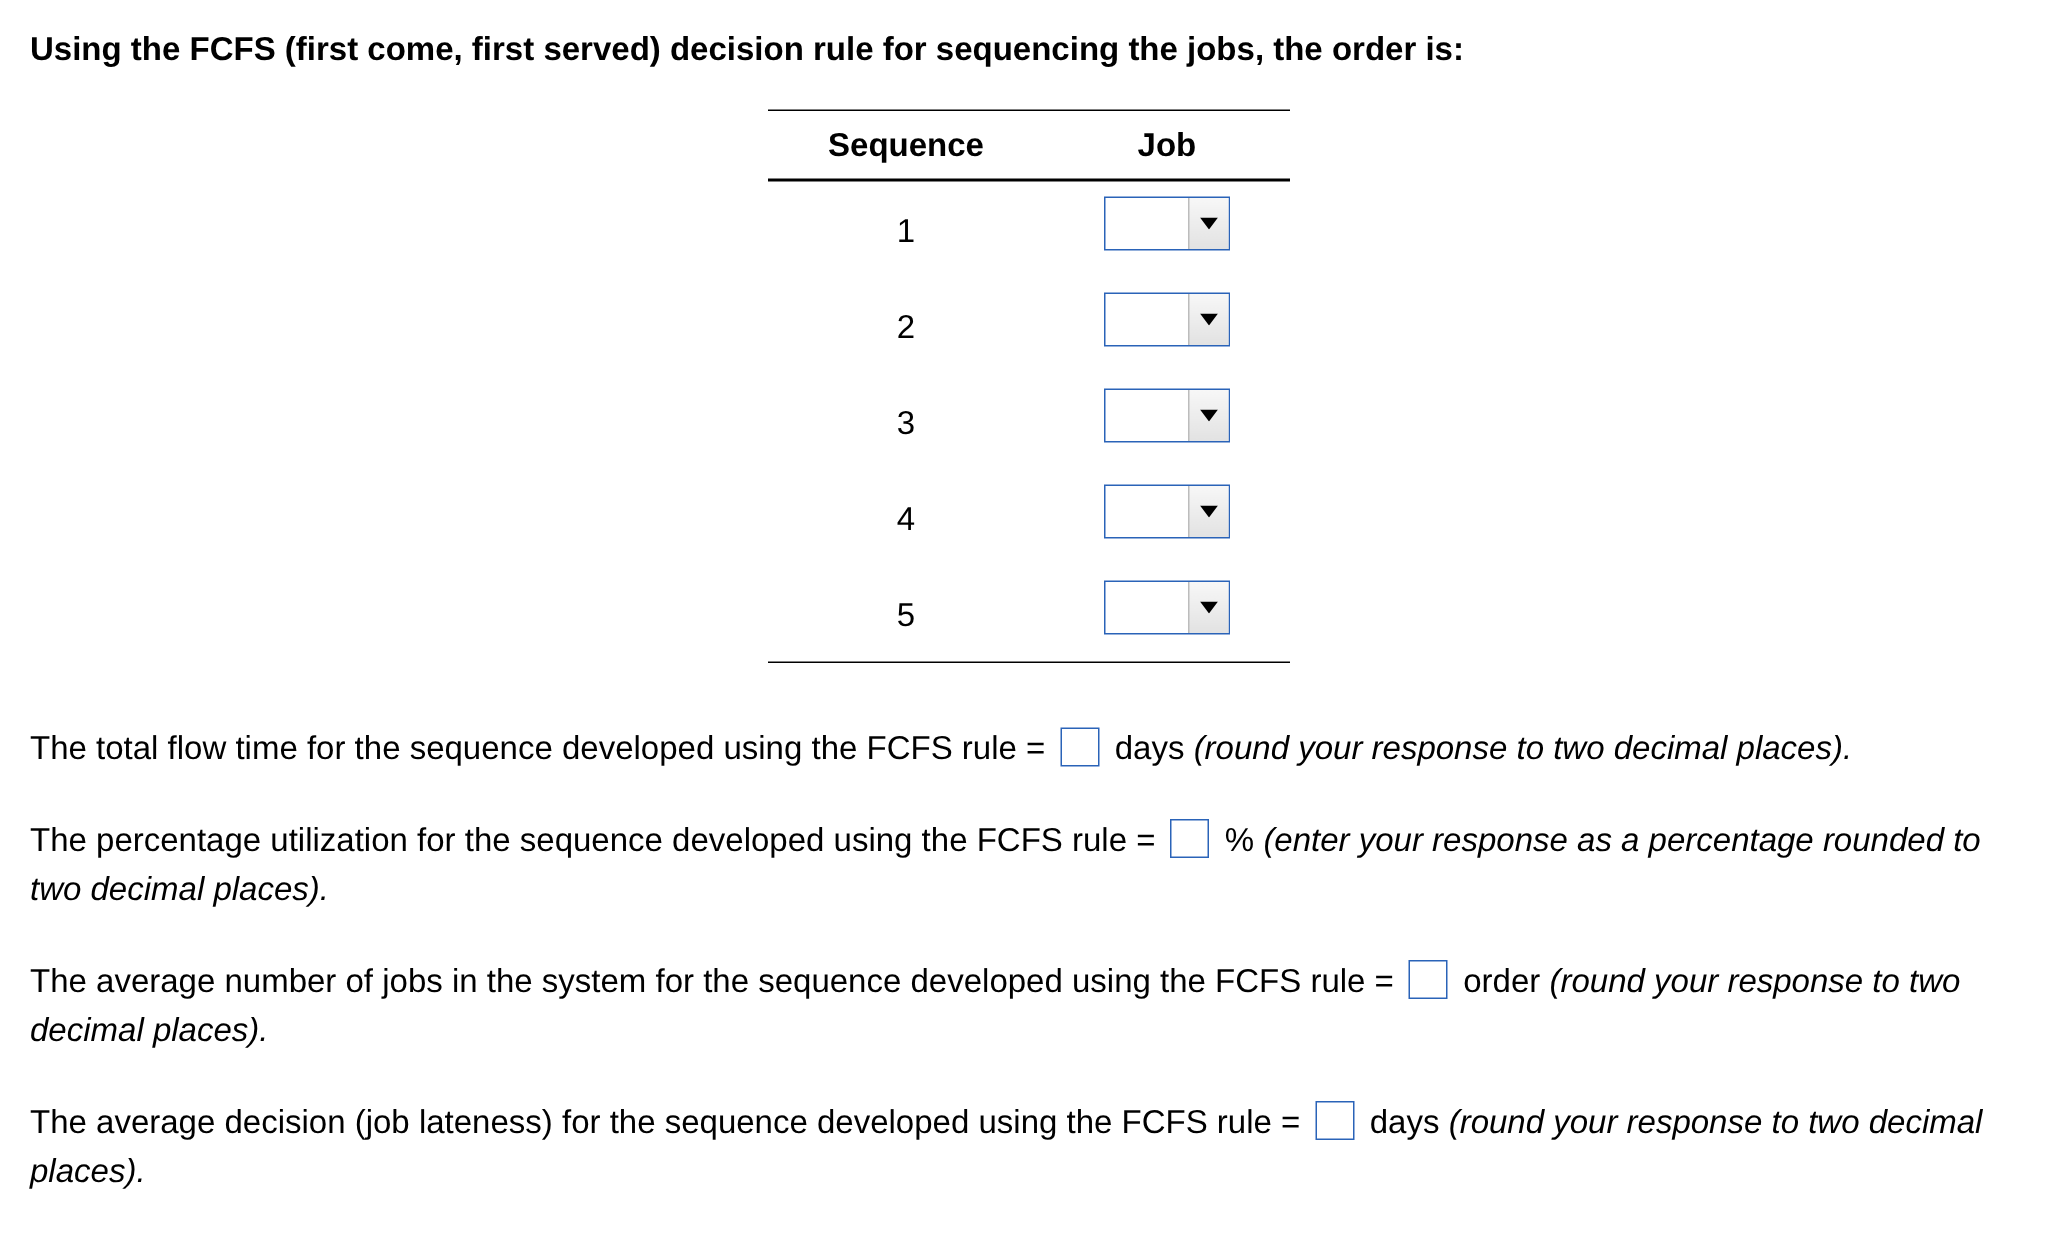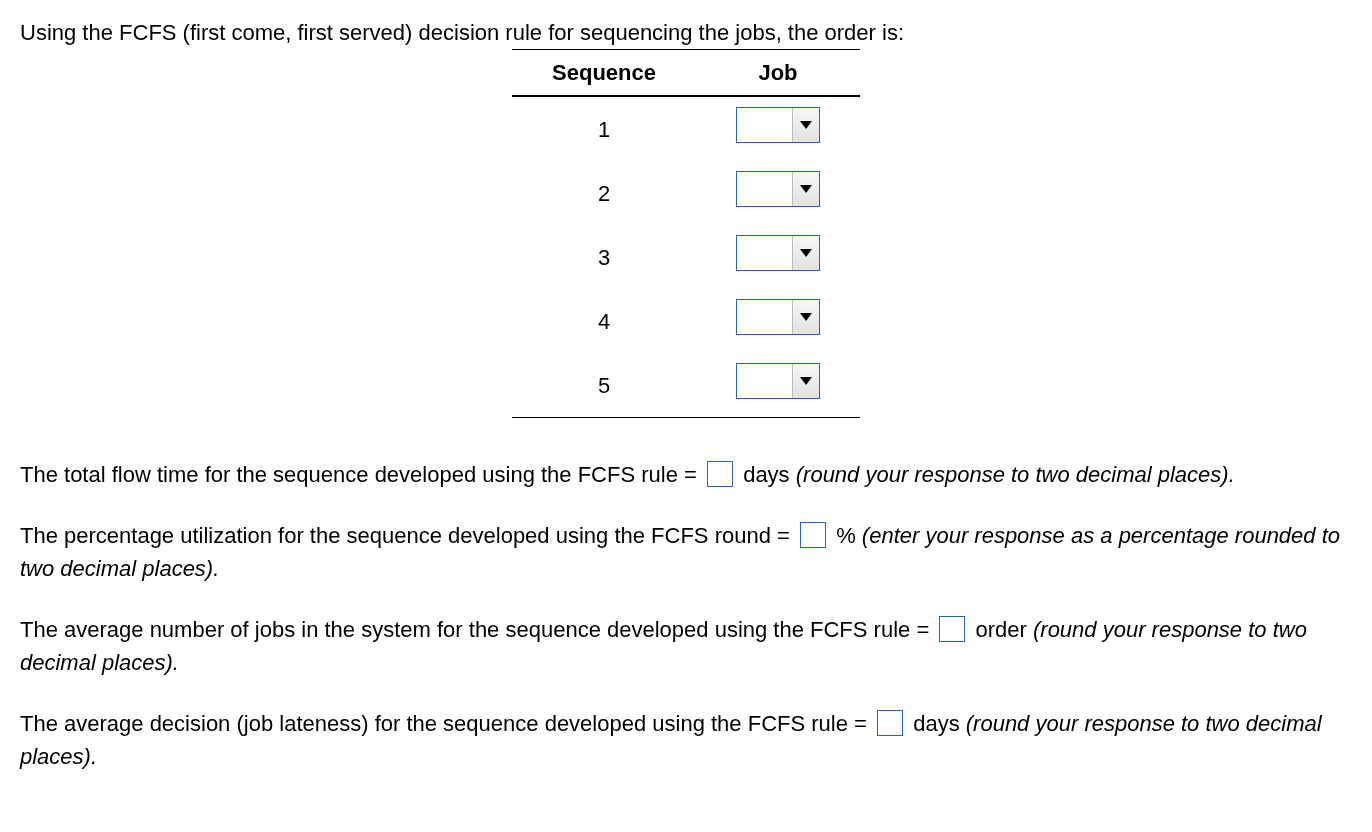--- a/index.html
+++ b/index.html
@@ -4,20 +4,22 @@
   <style>
     body {
       font-family: Arial, Helvetica, sans-serif;
       font-size: 22px;
       color: #000;
       margin: 0;
       padding: 16px 20px;
       line-height: 1.5;
     }
     .intro {
+      margin-bottom: 24px;
+      font-weight: bold;
     }
     .table-wrap {
       display: flex;
       justify-content: center;
       margin-bottom: 40px;
       align-items: flex-end;
     }
     table {
       border-collapse: collapse;
       border-top: 1px solid #000;
@@ -162,21 +164,21 @@
 </div>
 
 <div class="para">
   <span>The total flow time for the sequence developed using the FCFS rule =</span>
   <span class="blank"></span>
   <span>days</span>
   <span class="italic">(round your response to two decimal places).</span>
 </div>
 
 <div class="para">
-  <span>The percentage utilization for the sequence developed using the FCFS round =</span>
+  <span>The percentage utilization for the sequence developed using the FCFS rule =</span>
   <span class="blank"></span>
   <span>%</span>
   <span class="italic">(enter your response as a percentage rounded to two decimal places).</span>
 </div>
 
 <div class="para">
   <span>The average number of jobs in the system for the sequence developed using the FCFS rule =</span>
   <span class="blank"></span>
   <span>order</span>
   <span class="italic">(round your response to two decimal places).</span>

